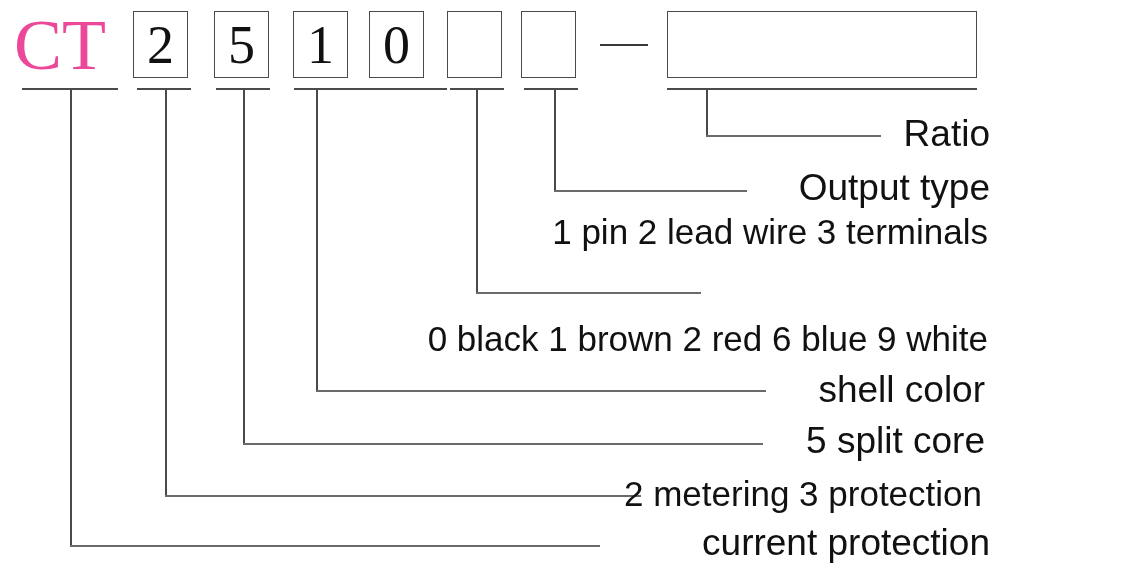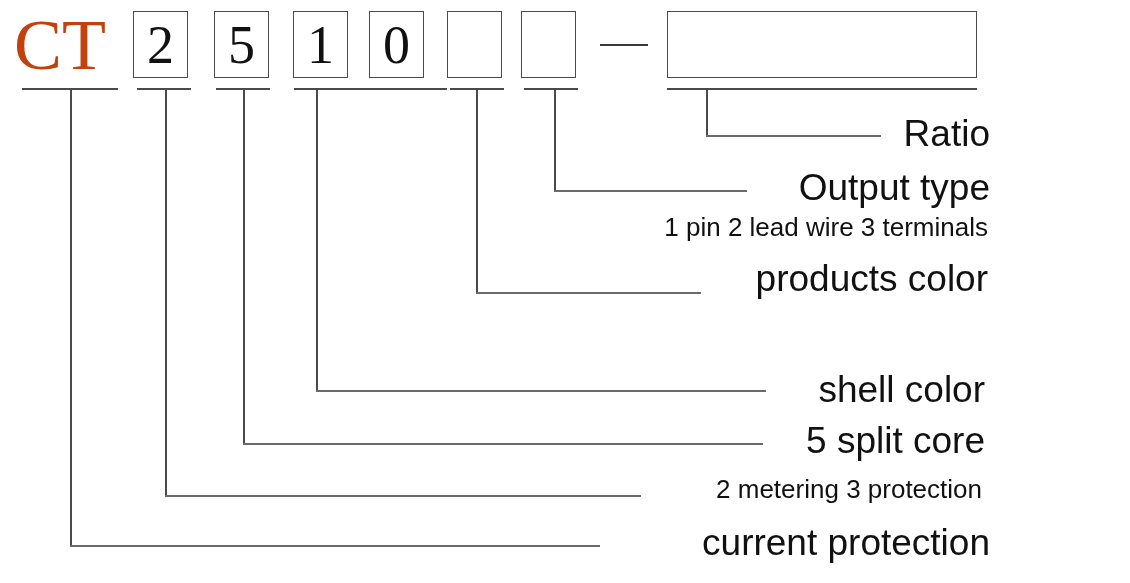--- a/index.html
+++ b/index.html
@@ -8,21 +8,21 @@
     width:1130px;
     height:583px;
     background:#ffffff;
     font-family:"Liberation Sans", sans-serif;
     overflow:hidden;
   }
   
   .prefix{
     position:absolute;
     font-family:"Liberation Serif", serif;
-    color:#c2410c;
+    color:#ec4899;
     line-height:1;
   }
   .codebox{
     position:absolute;
     border:1.5px solid #4a4a4a;
     background:#fff;
     box-sizing:border-box;
     display:flex;
     align-items:center;
     justify-content:center;
@@ -53,21 +53,21 @@
   }
   
   .lbl{
     position:absolute;
     color:#111;
     line-height:1;
     white-space:nowrap;
     text-align:right;
   }
   .lbl-main{ font-size:37px; }
-  .lbl-sub{ font-size:26px; }
+  .lbl-sub{ font-size:35px; }
 </style>
 </head>
 <body>
 
 <div id="stage">
 
   <div class="prefix" style="left:14px; top:9px; font-size:72px;">CT</div>
 
   <div class="codebox" style="left:133px; top:11px; width:55px; height:67px; font-size:54px;">2</div>
 
@@ -111,21 +111,21 @@
 
   <div class="seg-rule" style="left:667px; top:88px; width:310px;"></div>
   <div class="drop" style="left:706px; top:88px; height:48px;"></div>
   <div class="elbow-h" style="left:706px; top:135px; width:175px;"></div>
 
   <div class="lbl lbl-main" style="right:140px; top:169px;">Output type</div>
 
   <div class="lbl lbl-main" style="right:140px; top:115px;">Ratio</div>
   <div class="lbl lbl-sub" style="right:142px; top:214px;">1 pin 2 lead wire 3 terminals</div>
 
-  <div class="lbl lbl-main" style="right:142px; top:260px;">products color</div>
+  <div class="lbl lbl-sub" style="right:142px; top:321px;">0 black 1 brown 2 red 6 blue 9 white</div>
 
   <div class="lbl lbl-main" style="right:145px; top:371px;margin-left:9px;">shell color</div>
 
   <div class="lbl lbl-main" style="right:145px; top:422px;">5 split core</div>
 
   <div class="lbl lbl-sub" style="right:148px; top:476px;">2 metering   3 protection</div>
 
   <div class="lbl lbl-main" style="right:140px; top:524px;">current protection</div>
 
 </div>

